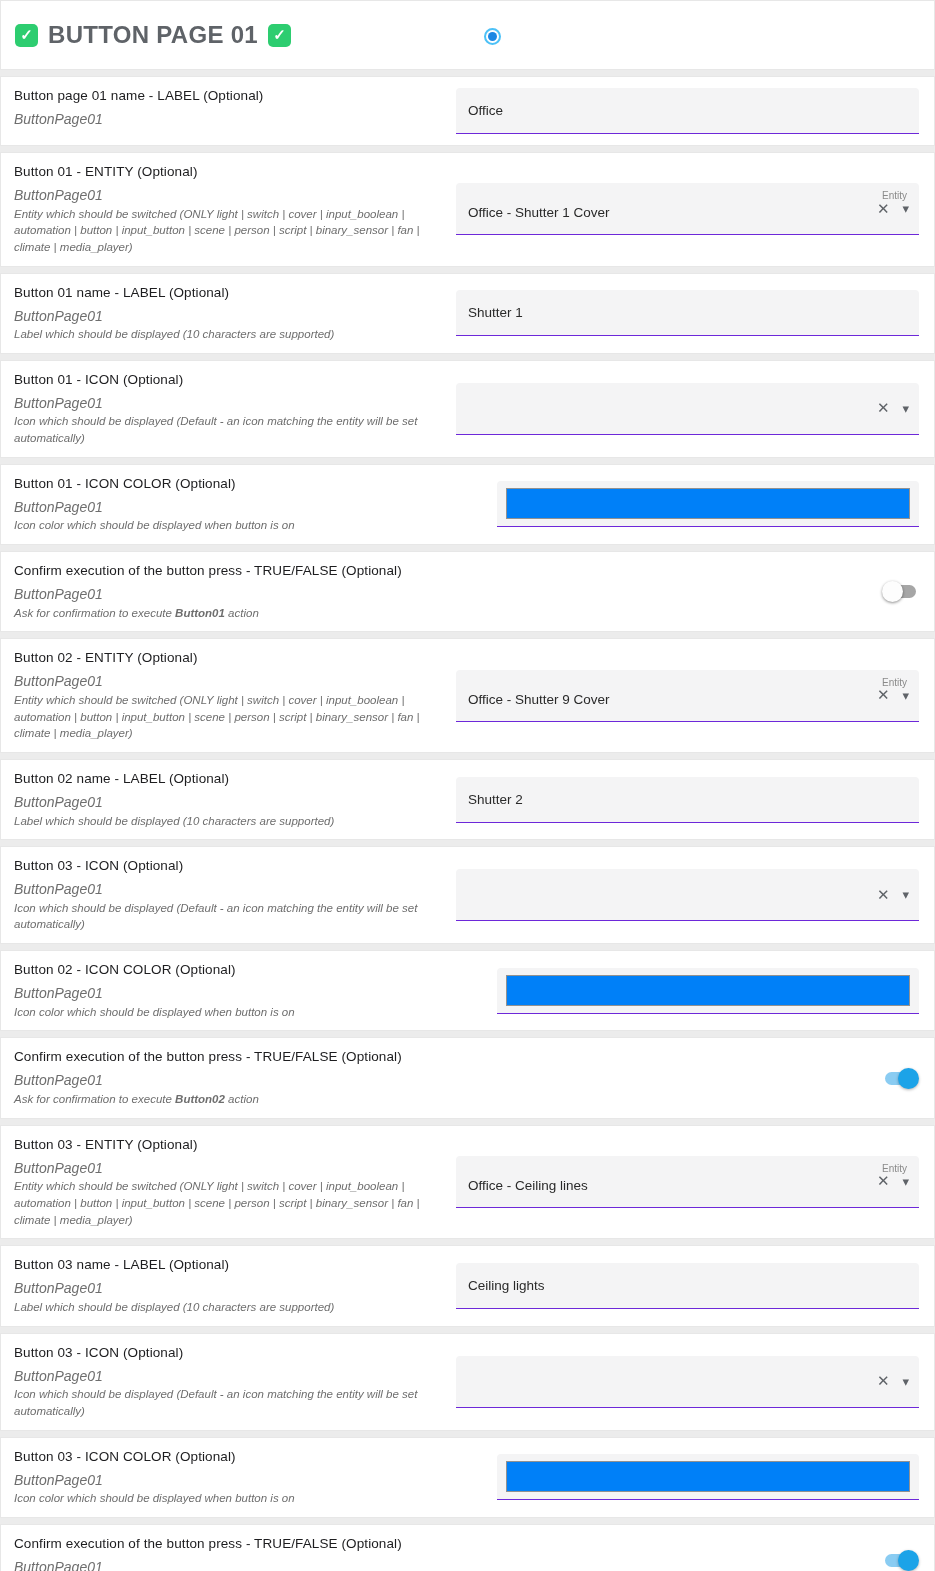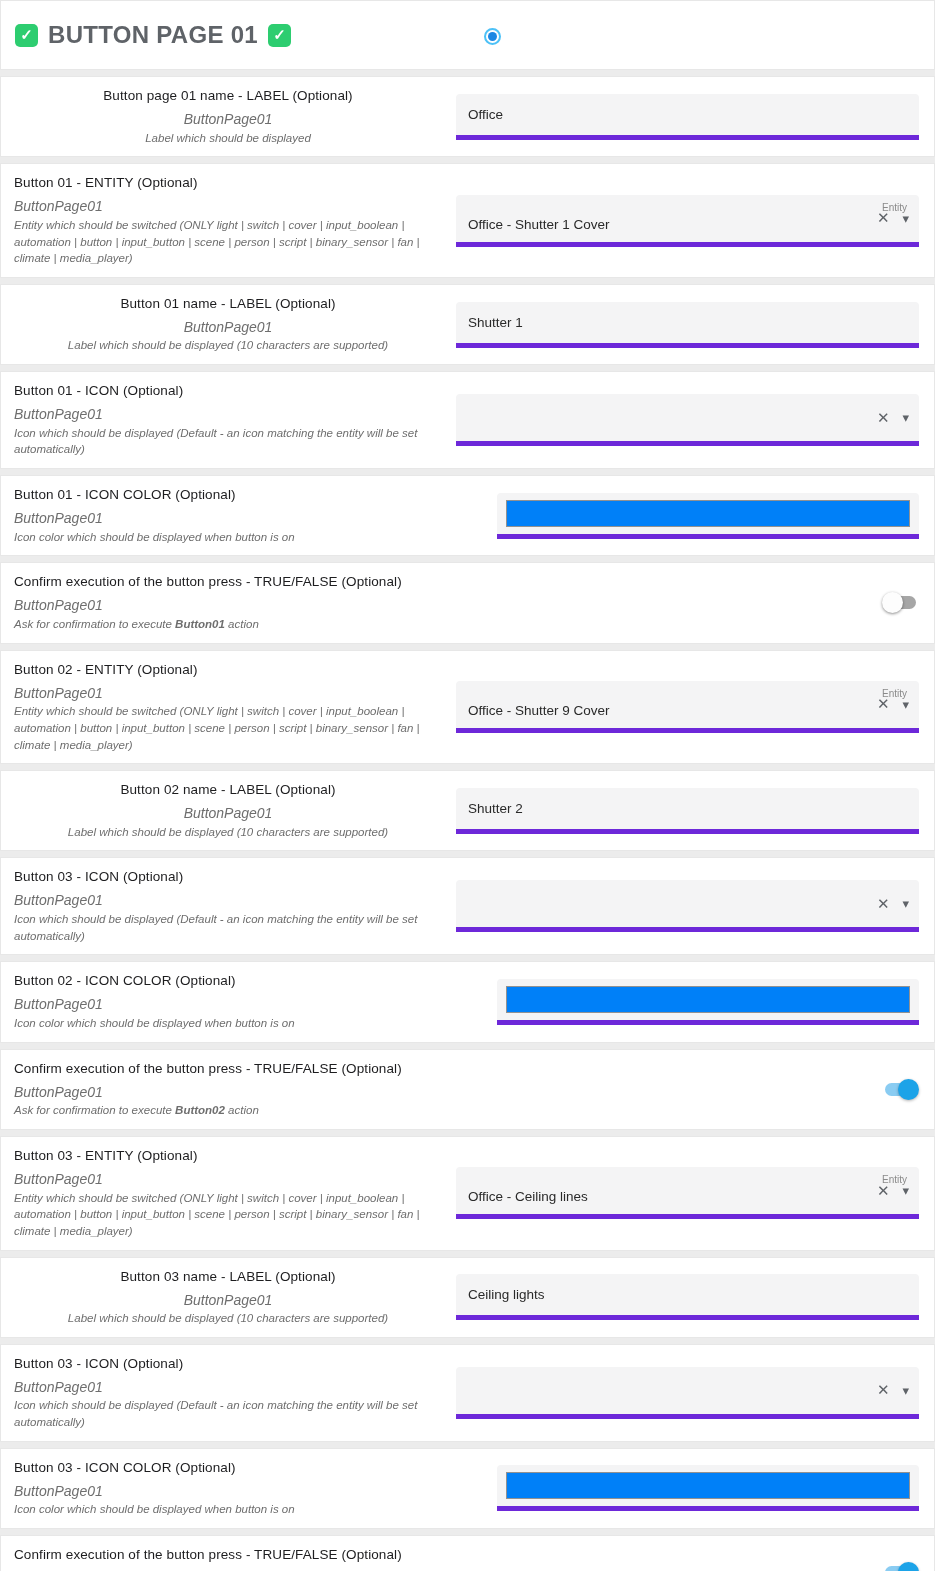--- a/index.html
+++ b/index.html
@@ -16,32 +16,32 @@
                   letter-spacing:.3px; }
   .radio { position:absolute; left:483px; top:27px; width:17px; height:17px;
            border:2px solid #4cc1f7; border-radius:50%; background:#fff;
            display:flex; align-items:center; justify-content:center; }
   .radio .dot { width:9px; height:9px; border-radius:50%; background:#1c87e3; }
 
   
   .row { display:flex; }
   .row .left { flex:0 0 455px; padding:11px 14px 10px 13px; }
   .row .right { flex:1; display:flex; align-items:center; padding-right:15px; }
-  .row.h-text   { min-height:70px;text-align:center; }
+  .row.h-text   { min-height:70px; }
   .row.h-entity { min-height:80px; }
   .row.h-icon   { min-height:78px; }
   .row.h-color  { min-height:66px;gap:41px; }
   .row.h-toggle { min-height:74px; }
 
   .title { font-size:13.5px; color:#1d1d1f; letter-spacing:.1px; }
   .sub   { font-size:14px; font-style:italic; color:#6e6e6e; margin-top:7px; line-height:1.4; }
   .desc  { font-size:11.5px; font-style:italic; color:#6e6e6e; line-height:1.45; max-width:438px; }
   .desc b { font-style:italic; }
 
-  .field { width:100%; background:#f4f4f5; border-bottom:5px solid #6d28d9;
+  .field { width:100%; background:#f4f4f5; border-bottom:1px solid #6d28d9;
            border-radius:4px 4px 0 0; position:relative; }
   .text-field { height:46px; display:flex; align-items:center; padding:0 12px; }
   .f-value { font-size:13.5px; color:#2a2a2a; }
   .entity-field { height:52px; padding:7px 12px 0 12px; }
   .f-label { font-size:10px; color:#8a8a8a; margin-bottom:4px;text-align:right; }
   .icon-field { height:52px; }
   .icon-btns { position:absolute; right:10px; top:0; height:100%;
                display:flex; align-items:center; gap:13px; }
   .clear { font-size:15px; color:#5f6368; cursor:pointer; }
   .arrow { font-size:13px; color:#5f6368; cursor:pointer; }
@@ -68,21 +68,20 @@
   <span class="radio">
       <span class="dot"></span>
     </span>
 </div>
 
 <div id="rows">
     <div class="card row h-text">
   <div class="left">
     <div class="title">Button page 01 name - LABEL (Optional)</div>
     <div class="sub">ButtonPage01</div>
-    <div class="desc">Label which should be displayed</div>
   </div>
 <div class="right">
         <div class="field text-field">
           <span class="f-value">Office</span>
         </div>
       </div>
     </div>
     <div class="card row h-entity">
   <div class="left">
     <div class="title">Button 01 - ENTITY (Optional)</div>

